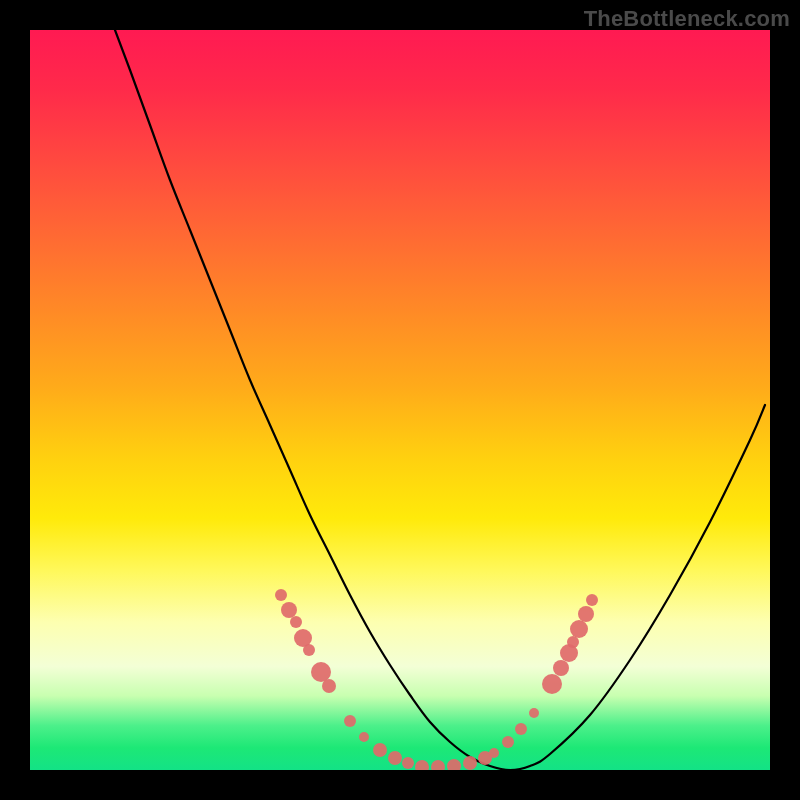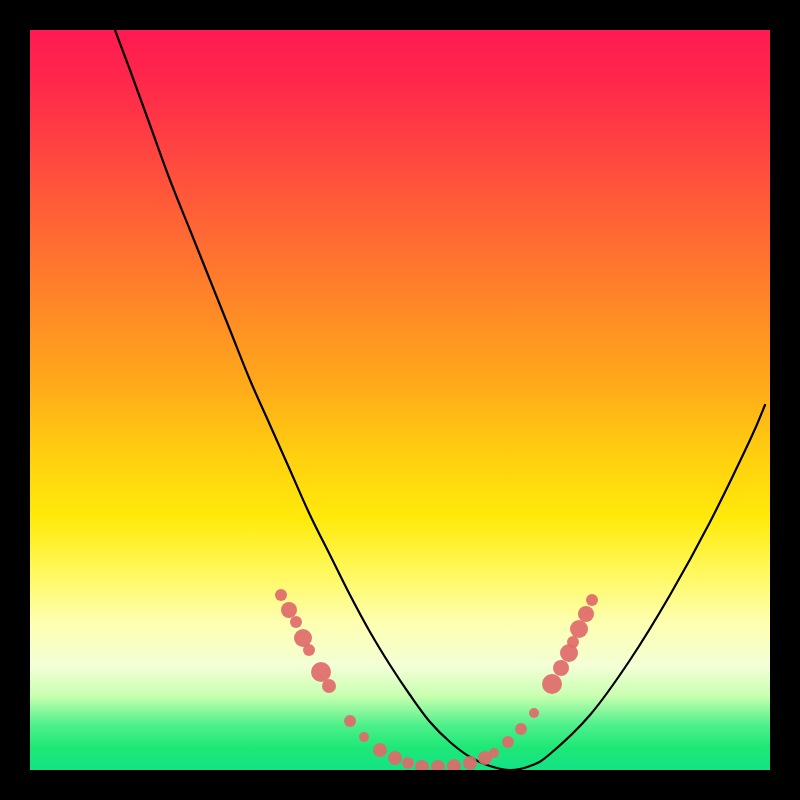--- a/index.html
+++ b/index.html
@@ -94,13 +94,14 @@
           <circle cx="522" cy="654" r="10" fill="#e06a6a" fill-opacity="0.92"></circle>
           <circle cx="531" cy="638" r="8" fill="#e06a6a" fill-opacity="0.92"></circle>
           <circle cx="539" cy="623" r="9" fill="#e06a6a" fill-opacity="0.92"></circle>
           <circle cx="543" cy="612" r="6" fill="#e06a6a" fill-opacity="0.92"></circle>
           <circle cx="549" cy="599" r="9" fill="#e06a6a" fill-opacity="0.92"></circle>
           <circle cx="556" cy="584" r="8" fill="#e06a6a" fill-opacity="0.92"></circle>
           <circle cx="562" cy="570" r="6" fill="#e06a6a" fill-opacity="0.92"></circle>
         </g>
     </svg>
   </div>
+  <div class="watermark">TheBottleneck.com</div>
 </div>
 
 </body></html>

